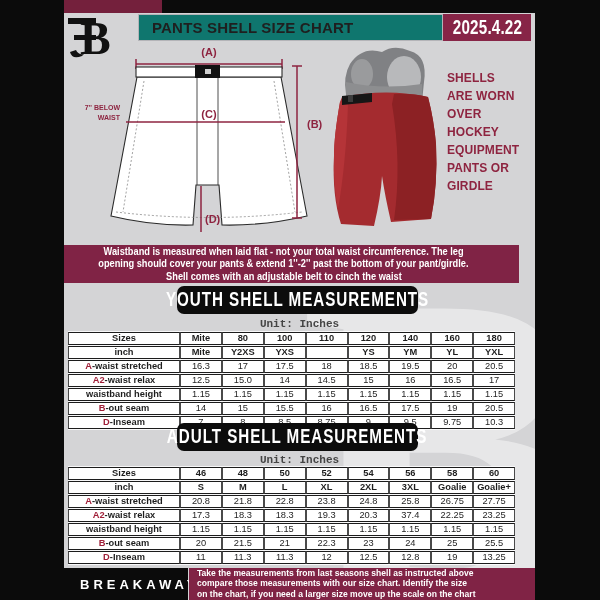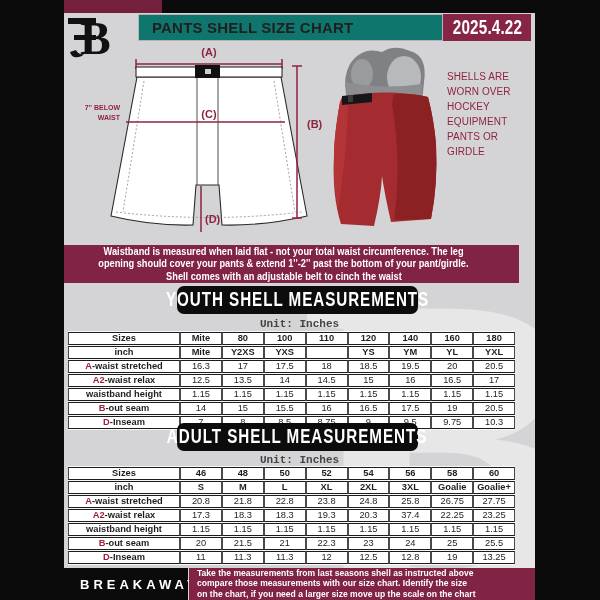--- a/index.html
+++ b/index.html
@@ -24,21 +24,21 @@
 
   
   .watermark{left:300px;top:230px;font-family:"Liberation Serif",serif;font-weight:bold;
              font-size:430px;line-height:1;color:rgba(255,255,255,.45);z-index:0;}
 
   
   .diagram{left:64px;top:40px;z-index:1;}
   .waist-note{left:76px;top:103px;width:44px;text-align:right;font-size:7px;font-weight:bold;
               color:#8e2440;line-height:1.45;z-index:2;}
   .shell-photo{left:332px;top:44px;z-index:1;}
-  .shell-note{left:447px;top:69px;width:68px;font-size:10px;font-weight:normal;color:#8e2440;
+  .shell-note{left:447px;top:69px;width:68px;font-size:12px;font-weight:bold;color:#8e2440;
               line-height:1.5;z-index:2;letter-spacing:.1px;}
 
   
   .banner{left:48px;top:245px;width:471px;height:38px;background:#802345;z-index:1;
           display:flex;flex-direction:column;align-items:center;justify-content:flex-start;}
   .banner .line{white-space:nowrap;color:#fff;font-weight:bold;font-size:10.5px;line-height:12.4px;
                 transform:scaleX(.88);transform-origin:center;}
 
   
   .sec-head{left:177px;width:241px;height:28px;background:#0c0c0c;border-radius:7px;z-index:1;
@@ -201,21 +201,21 @@
             <td>17.5</td>
             <td>18</td>
             <td>18.5</td>
             <td>19.5</td>
             <td>20</td>
             <td>20.5</td>
           </tr>
           <tr>
             <td class="lbl"><span class="pfx">A2</span>-waist relax</td>
             <td>12.5</td>
-            <td>13.5</td>
+            <td>15.0</td>
             <td>14</td>
             <td>14.5</td>
             <td>15</td>
             <td>16</td>
             <td>16.5</td>
             <td>17</td>
           </tr>
           <tr>
             <td class="lbl">waistband height</td>
             <td>1.15</td>

